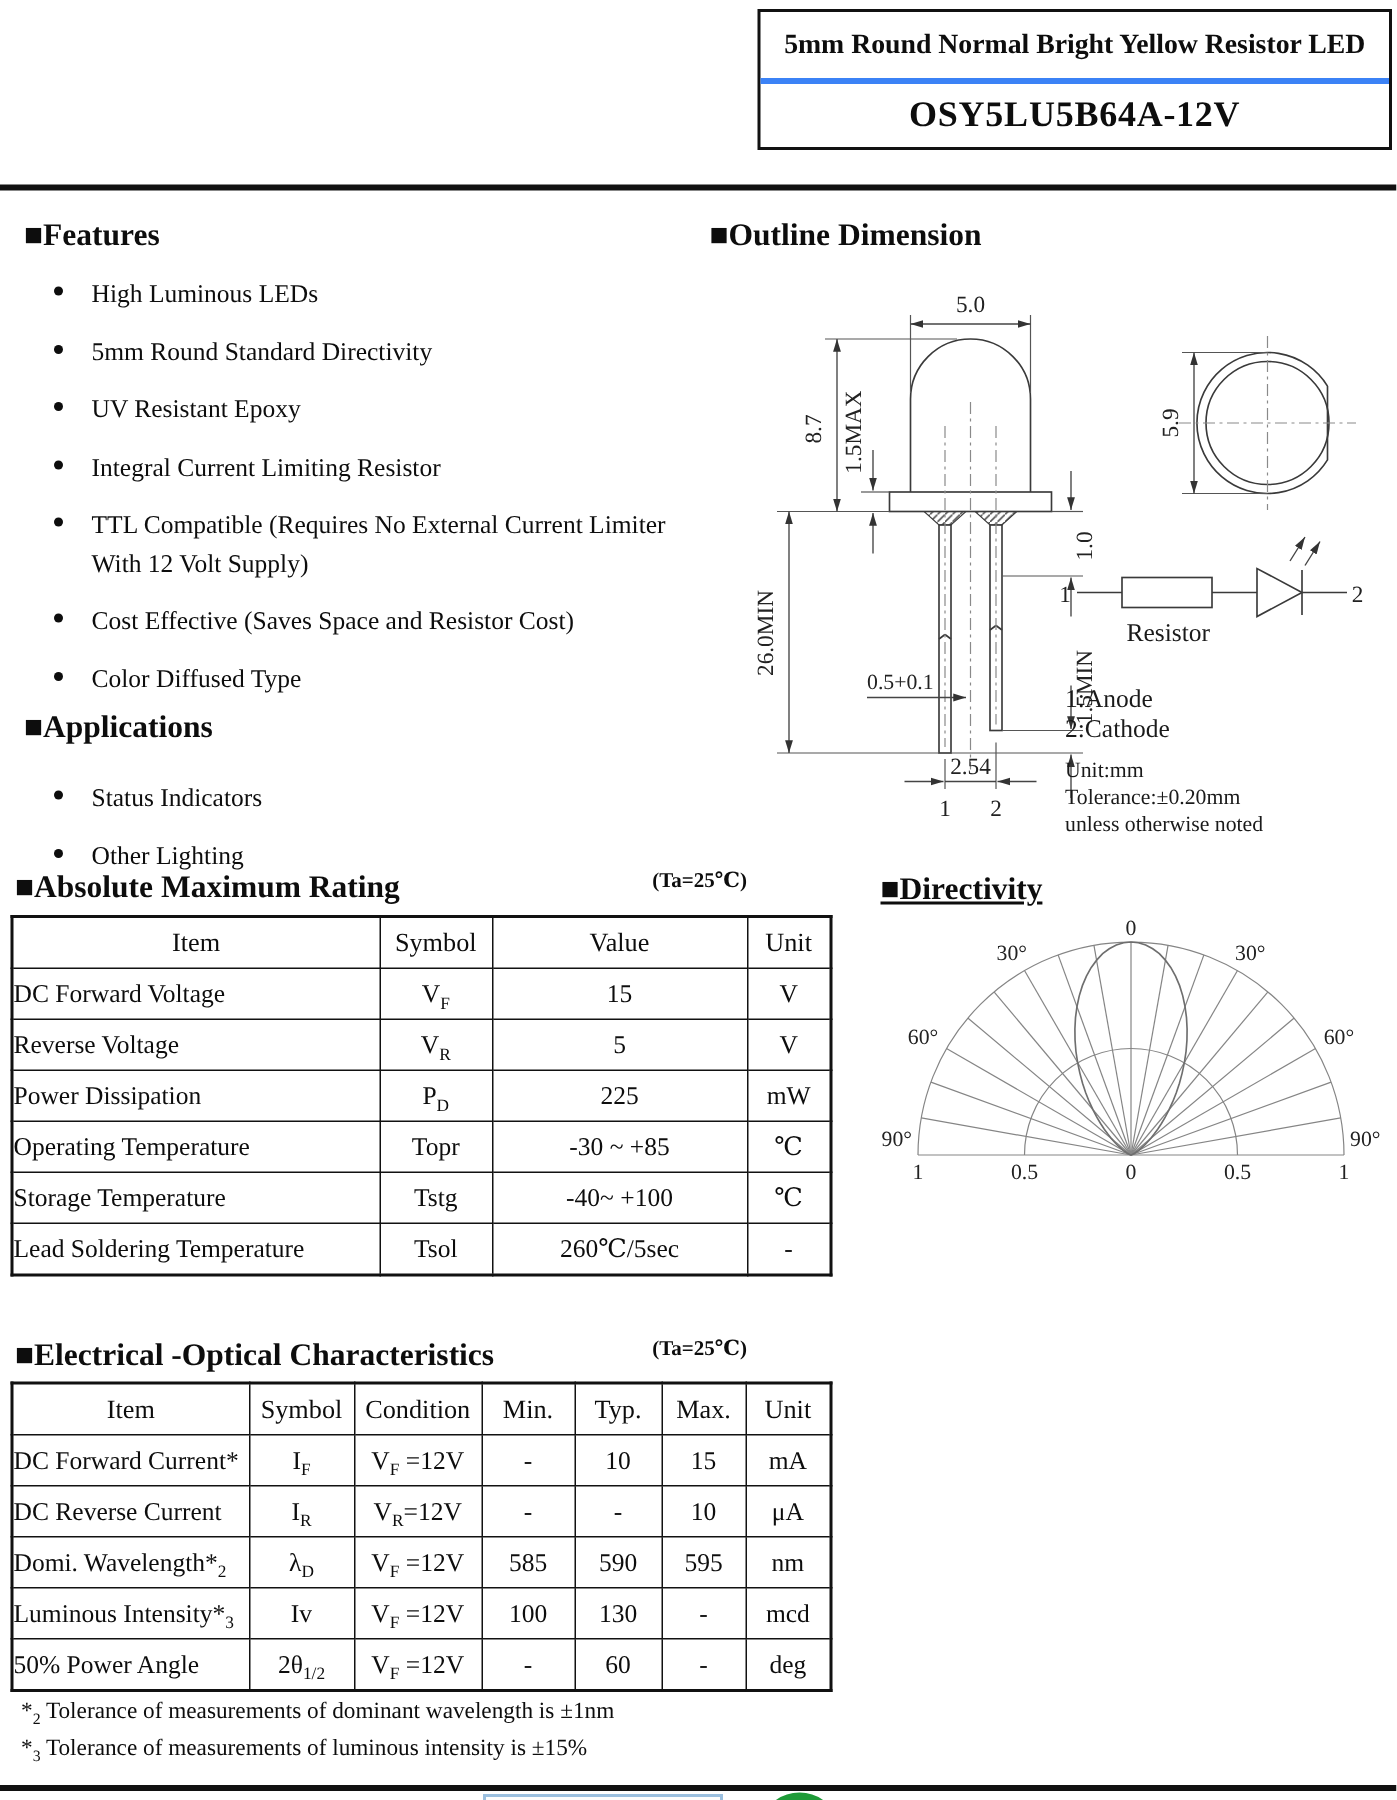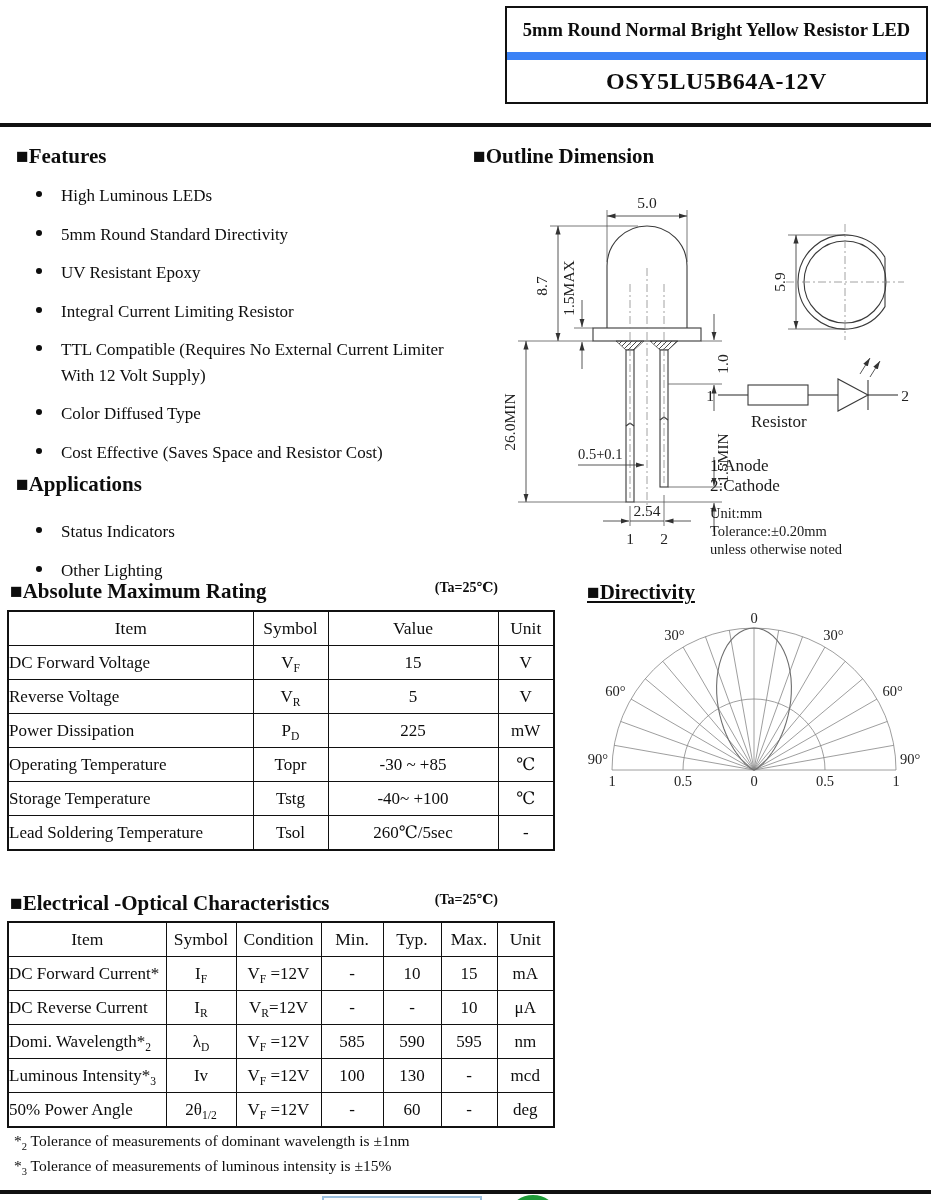--- a/index.html
+++ b/index.html
@@ -4,21 +4,21 @@
 <style>
   html,body{margin:0;padding:0;}
   body{
     width:931px;height:1200px;position:relative;overflow:hidden;
     background:#ffffff;color:#0d0d0d;
     font-family:"Liberation Serif","DejaVu Serif",serif;
   }
   .abs{position:absolute;}
   
   .hdr-box{left:505px;top:6px;width:419px;border:2px solid #111;}
-  .hdr-title{height:44px;border-bottom:8px solid #3b82f6;display:flex;align-items:center;justify-content:center;
+  .hdr-title{height:44px;border-bottom:4px solid #3b82f6;display:flex;align-items:center;justify-content:center;
     font-weight:bold;font-size:18.5px;}
   .hdr-part{height:42px;display:flex;align-items:center;justify-content:center;
     font-weight:bold;font-size:24px;letter-spacing:.5px;}
   .rule{left:0;width:931px;background:#111;}
   .rule-top{top:123px;height:4px;}
   .rule-bottom{top:1190px;height:4px;}
   
   .sec-h{font-weight:bold;font-size:21px;white-space:nowrap;}
   .sec-h .cond{font-size:14px;}
   
@@ -80,25 +80,25 @@
       <div class="bullet-item">
         <span class="dot"></span>
         <span class="btxt">Integral Current Limiting Resistor</span>
       </div>
       <div class="bullet-item">
         <span class="dot"></span>
         <span class="btxt">TTL Compatible (Requires No External Current Limiter With 12 Volt Supply)</span>
       </div>
       <div class="bullet-item">
         <span class="dot"></span>
+        <span class="btxt">Cost Effective (Saves Space and Resistor Cost)</span>
+      </div>
+      <div class="bullet-item">
+        <span class="dot"></span>
         <span class="btxt">Color Diffused Type</span>
-      </div>
-      <div class="bullet-item">
-        <span class="dot"></span>
-        <span class="btxt">Cost Effective (Saves Space and Resistor Cost)</span>
       </div>
     </div>
 </div>
 
 <div class="abs" style="left:16px;top:472px;">
   <div class="sec-h">■Applications</div>
   <div class="blist" style="margin-top:22px;">
       <div class="bullet-item">
         <span class="dot"></span>
         <span class="btxt">Status Indicators</span>

